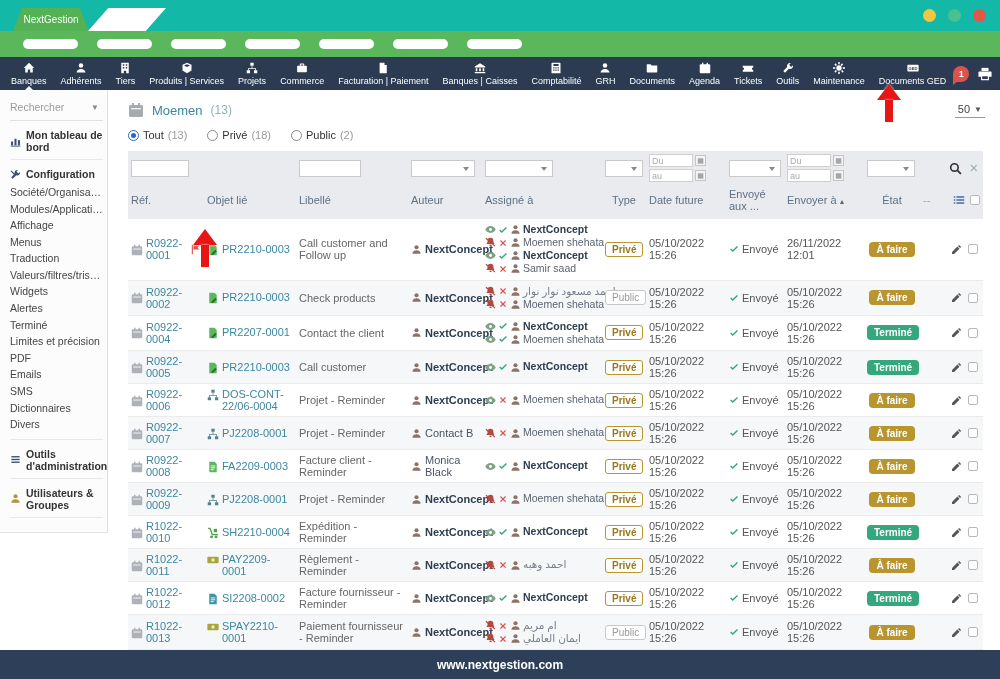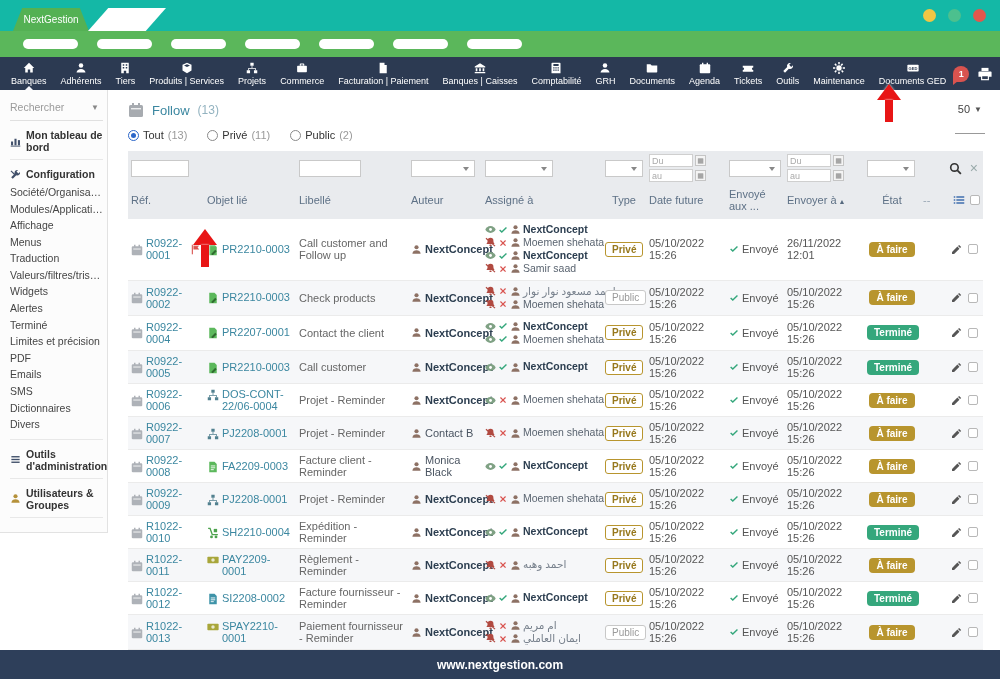--- a/index.html
+++ b/index.html
@@ -42,21 +42,21 @@
     padding:2px 4px 7px 0; border-bottom:1px solid #e0e0e0; cursor:pointer; }
   .sb-caret { color:#888; font-size:8px; }
   .sb-group { padding:8px 0 6px; border-bottom:1px solid #e8e8e8; }
   .sb-head { display:flex; align-items:center; gap:5px; font-weight:bold; color:#333; cursor:pointer; }
   .sb-head .ic svg { width:11px; height:11px; }
   .sb-items { margin-top:4px; }
   .sb-item { color:#454545; line-height:1.58; white-space:nowrap; overflow:hidden; text-overflow:ellipsis; cursor:pointer; }
   
   .main { flex:1; padding:12px 15px 0 20px; position:relative; }
   .pagesize { position:absolute; right:15px; top:12px; color:#444; border-bottom:1px solid #999;
-    padding:1px 3px 18px; font-size:11px; cursor:pointer; display:flex; gap:4px; align-items:center; }
+    padding:1px 3px 2px; font-size:11px; cursor:pointer; display:flex; gap:4px; align-items:center; }
   .pagesize .c { font-size:8px; color:#555; }
   .title-row { display:flex; align-items:center; gap:8px; }
   .page-title { color:#3b87a0; font-size:13px; cursor:pointer; }
   .page-count { color:#93b3c0; font-size:12px; }
   .radio-row { display:flex; gap:20px; margin-top:11px; align-items:center; }
   .radio-opt { display:flex; align-items:center; gap:4px; cursor:pointer; }
   .radio { width:11px; height:11px; border:1px solid #8a8a8a; border-radius:50%; background:#fff; position:relative; }
   .radio.sel { border-color:#2b66c9; }
   .radio.sel::after { content:""; position:absolute; left:2px; top:2px; width:5px; height:5px; border-radius:50%; background:#2b66c9; }
   .radio-label { color:#333; }
@@ -380,33 +380,33 @@
     </div>
     <div class="title-row">
       <span class="ic" id="title-cal" style="color: rgb(167, 171, 176);">
           <svg viewBox="0 0 16 16" fill="currentColor" xmlns="http://www.w3.org/2000/svg" style="width: 16px; height: 16px;">
             <rect x="1" y="3" width="14" height="12" rx="1.5"></rect>
             <rect x="4" y="1" width="2" height="3.4"></rect>
             <rect x="10" y="1" width="2" height="3.4"></rect>
             <rect x="3" y="6" width="10" height="1.4" fill="#fff" opacity=".8"></rect>
           </svg>
         </span>
-      <span class="page-title">Follow</span>
+      <span class="page-title">Moemen</span>
       <span class="page-count">(13)</span>
     </div>
     <div class="radio-row" id="radio-row">
         <span class="radio-opt">
           <span class="radio sel"></span>
           <span class="radio-label">Tout</span>
           <span class="radio-count">(13)</span>
         </span>
         <span class="radio-opt">
           <span class="radio"></span>
           <span class="radio-label">Privé</span>
-          <span class="radio-count">(11)</span>
+          <span class="radio-count">(18)</span>
         </span>
         <span class="radio-opt">
           <span class="radio"></span>
           <span class="radio-label">Public</span>
           <span class="radio-count">(2)</span>
         </span>
       </div>
 
     <table>
       <thead id="thead">

